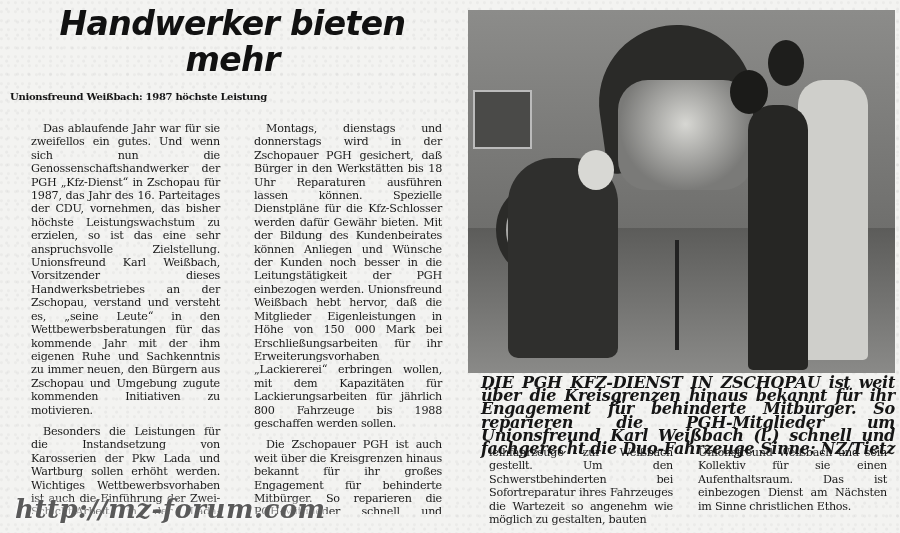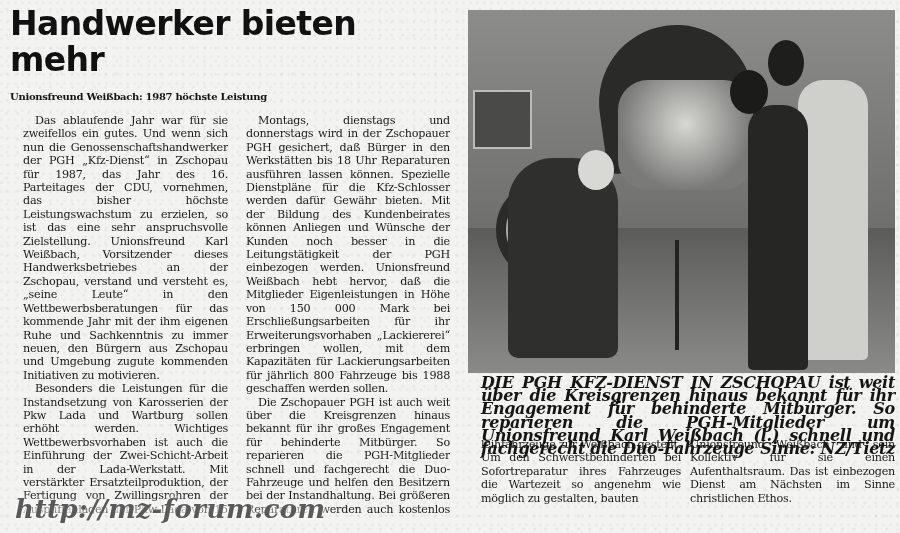--- a/index.html
+++ b/index.html
@@ -11,40 +11,42 @@
   }
   .paper {
     position:absolute; inset:0;
     background:
       radial-gradient(circle at 20% 30%, rgba(0,0,0,0.03) 0 1px, transparent 2px) 0 0/7px 9px,
       radial-gradient(circle at 60% 70%, rgba(0,0,0,0.04) 0 1px, transparent 2px) 0 0/11px 13px,
       #f3f3f1;
   }
   .headline {
     position:absolute; left:10px; top:6px; width:445px;
+    text-align:center;
     font-family:"DejaVu Sans", sans-serif;
     font-weight:bold;
     font-size:33px; line-height:36px; letter-spacing:-0.6px;
     color:#111;
+    font-style:italic;
   }
   .subhead {
     position:absolute; left:10px; top:87px; width:445px;
     text-align:left;
     font-family:"DejaVu Serif", serif;
     font-weight:bold; font-size:10px; line-height:20px;
     letter-spacing:-0.3px;
   }
   .col {
     position:absolute;
     font-family:"DejaVu Serif", serif;
     font-size:11.2px; line-height:13.4px;
     text-align:justify; letter-spacing:-0.25px;
     color:#1a1a1a;
   }
-  .col p { margin:0; text-indent:12px; }
+  .col p { margin:8px; text-indent:12px; }
   .col p.noind { text-indent:0; }
   #col1 { left:23px; top:114px; width:205px; height:400px; overflow:hidden; }
   #col2 { left:246px; top:114px; width:204px; height:400px; overflow:hidden; }
   #col3 { left:481px; top:438px; width:200px; }
   #col4 { left:690px; top:438px; width:205px; }
 
   .photo {
     position:absolute; left:468px; top:10px; width:427px; height:363px;
     background:
       linear-gradient(180deg, rgba(255,255,255,0.0) 0%, rgba(0,0,0,0.08) 100%),

